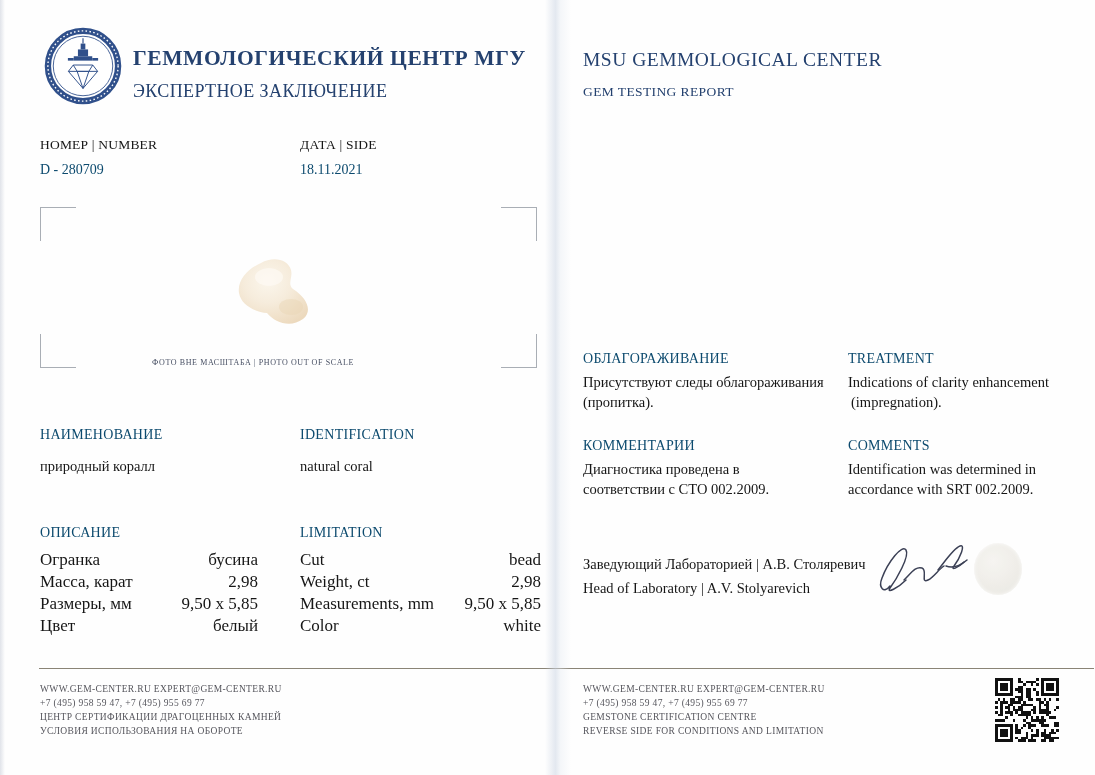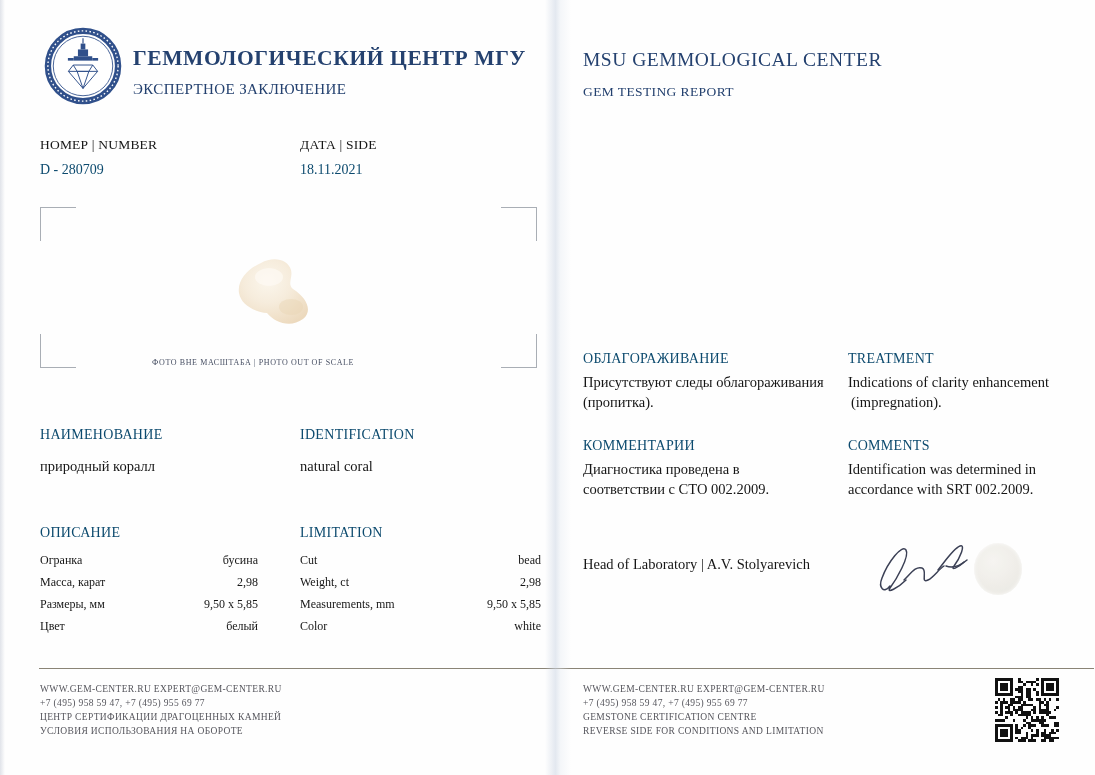--- a/index.html
+++ b/index.html
@@ -8,30 +8,30 @@
   .abs { position:absolute; }
   .navy { color:#24416f; }
   .blue { color:#0c4a6e; }
   .ink  { color:#161616; }
   .page { position:absolute; inset:0; background:#fefefe; }
   .fold { position:absolute; top:0; height:775px; width:26px; left:545px;
           background:linear-gradient(90deg, rgba(210,218,230,0) 0%, rgba(205,214,228,0.55) 40%, rgba(226,232,240,0.35) 60%, rgba(255,255,255,0) 100%); }
   .left-edge { position:absolute; top:0; left:0; width:5px; height:775px;
           background:linear-gradient(90deg, rgba(205,210,220,0.6), rgba(255,255,255,0)); }
   .org-ru { font-size:21.5px; letter-spacing:0.6px; font-weight:700; }
-  .sub-ru { font-size:15px; letter-spacing:0.4px;text-align:right; }
+  .sub-ru { font-size:18px; letter-spacing:0.4px;text-align:right; }
   .org-en { font-size:19.5px; letter-spacing:0.5px; font-weight:500; }
   .sub-en { font-size:13.5px; letter-spacing:0.4px; }
   .fieldlab { font-size:13.5px; letter-spacing:0.2px; }
   .fieldval { font-size:14px; }
   .sechead { font-size:14px; letter-spacing:0.3px; }
   .bodytxt { font-size:14.5px; line-height:20px; }
   .crop { border:0 solid #a9aeb5; }
   .caption { font-size:8px; letter-spacing:0.6px; color:#474f63; }
-  .desc-row { display:flex; height:22px; align-items:center; font-size:12px; }
+  .desc-row { display:flex; height:22px; align-items:center; font-size:17px; }
   .c-rl { width:130px; } .c-rv { width:88px; text-align:right; }
   .c-sp { width:42px; } .c-el { width:150px; } .c-ev { width:91px; text-align:right; }
   .rule { position:absolute; left:39px; top:668px; width:1055px; height:1px; background:#8a8476; }
   .foot { font-size:9.5px; line-height:14px; letter-spacing:0.35px; color:#55555c; }
   .sig-line { font-size:14.5px; line-height:24px; color:#161616; }
   .seal-emboss { width:48px; height:52px; border-radius:50%;
           background:radial-gradient(circle at 40% 35%, #f5f3ef 0%, #eceae4 60%, #e4e2db 100%);
           box-shadow:inset 0 0 4px rgba(255,255,255,0.9); opacity:0.85; }
 </style>
 </head>
@@ -149,20 +149,21 @@
     <div>Диагностика проведена в</div>
     <div>соответствии с СТО 002.2009.</div>
   </div>
   <div class="abs sechead blue" style="left:848px; top:438px;">COMMENTS</div>
   <div class="abs bodytxt ink" style="left:848px; top:459px; width:245px;">
     <div>Identification was determined in</div>
     <div>accordance with SRT 002.2009.</div>
   </div>
 
   <div class="abs" style="left:583px; top:552px;">
+    <div class="sig-line">Заведующий Лабораторией  | А.В. Столяревич</div>
     <div class="sig-line">Head of Laboratory  | A.V. Stolyarevich</div>
   </div>
   <div class="abs" style="left:876px; top:536px; width:96px; height:66px;">
     <svg width="96" height="66" viewBox="0 0 96 66">
       <g fill="none" stroke="#3b4055" stroke-width="1.5" stroke-linecap="round">
         <path d="M14 50 C 8 58, 2 52, 6 42 C 12 26, 26 8, 30 14 C 34 20, 20 44, 14 52 C 10 58, 22 52, 30 44"></path>
         <path d="M28 44 C 36 36, 40 30, 46 32 C 52 34, 44 48, 52 44 C 58 41, 62 34, 68 30"></path>
         <path d="M62 34 C 70 24, 78 12, 84 10 C 90 8, 84 22, 78 30 C 74 35, 82 32, 88 26"></path>
         <path d="M70 30 C 76 32, 84 30, 91 24"></path>
       </g>

